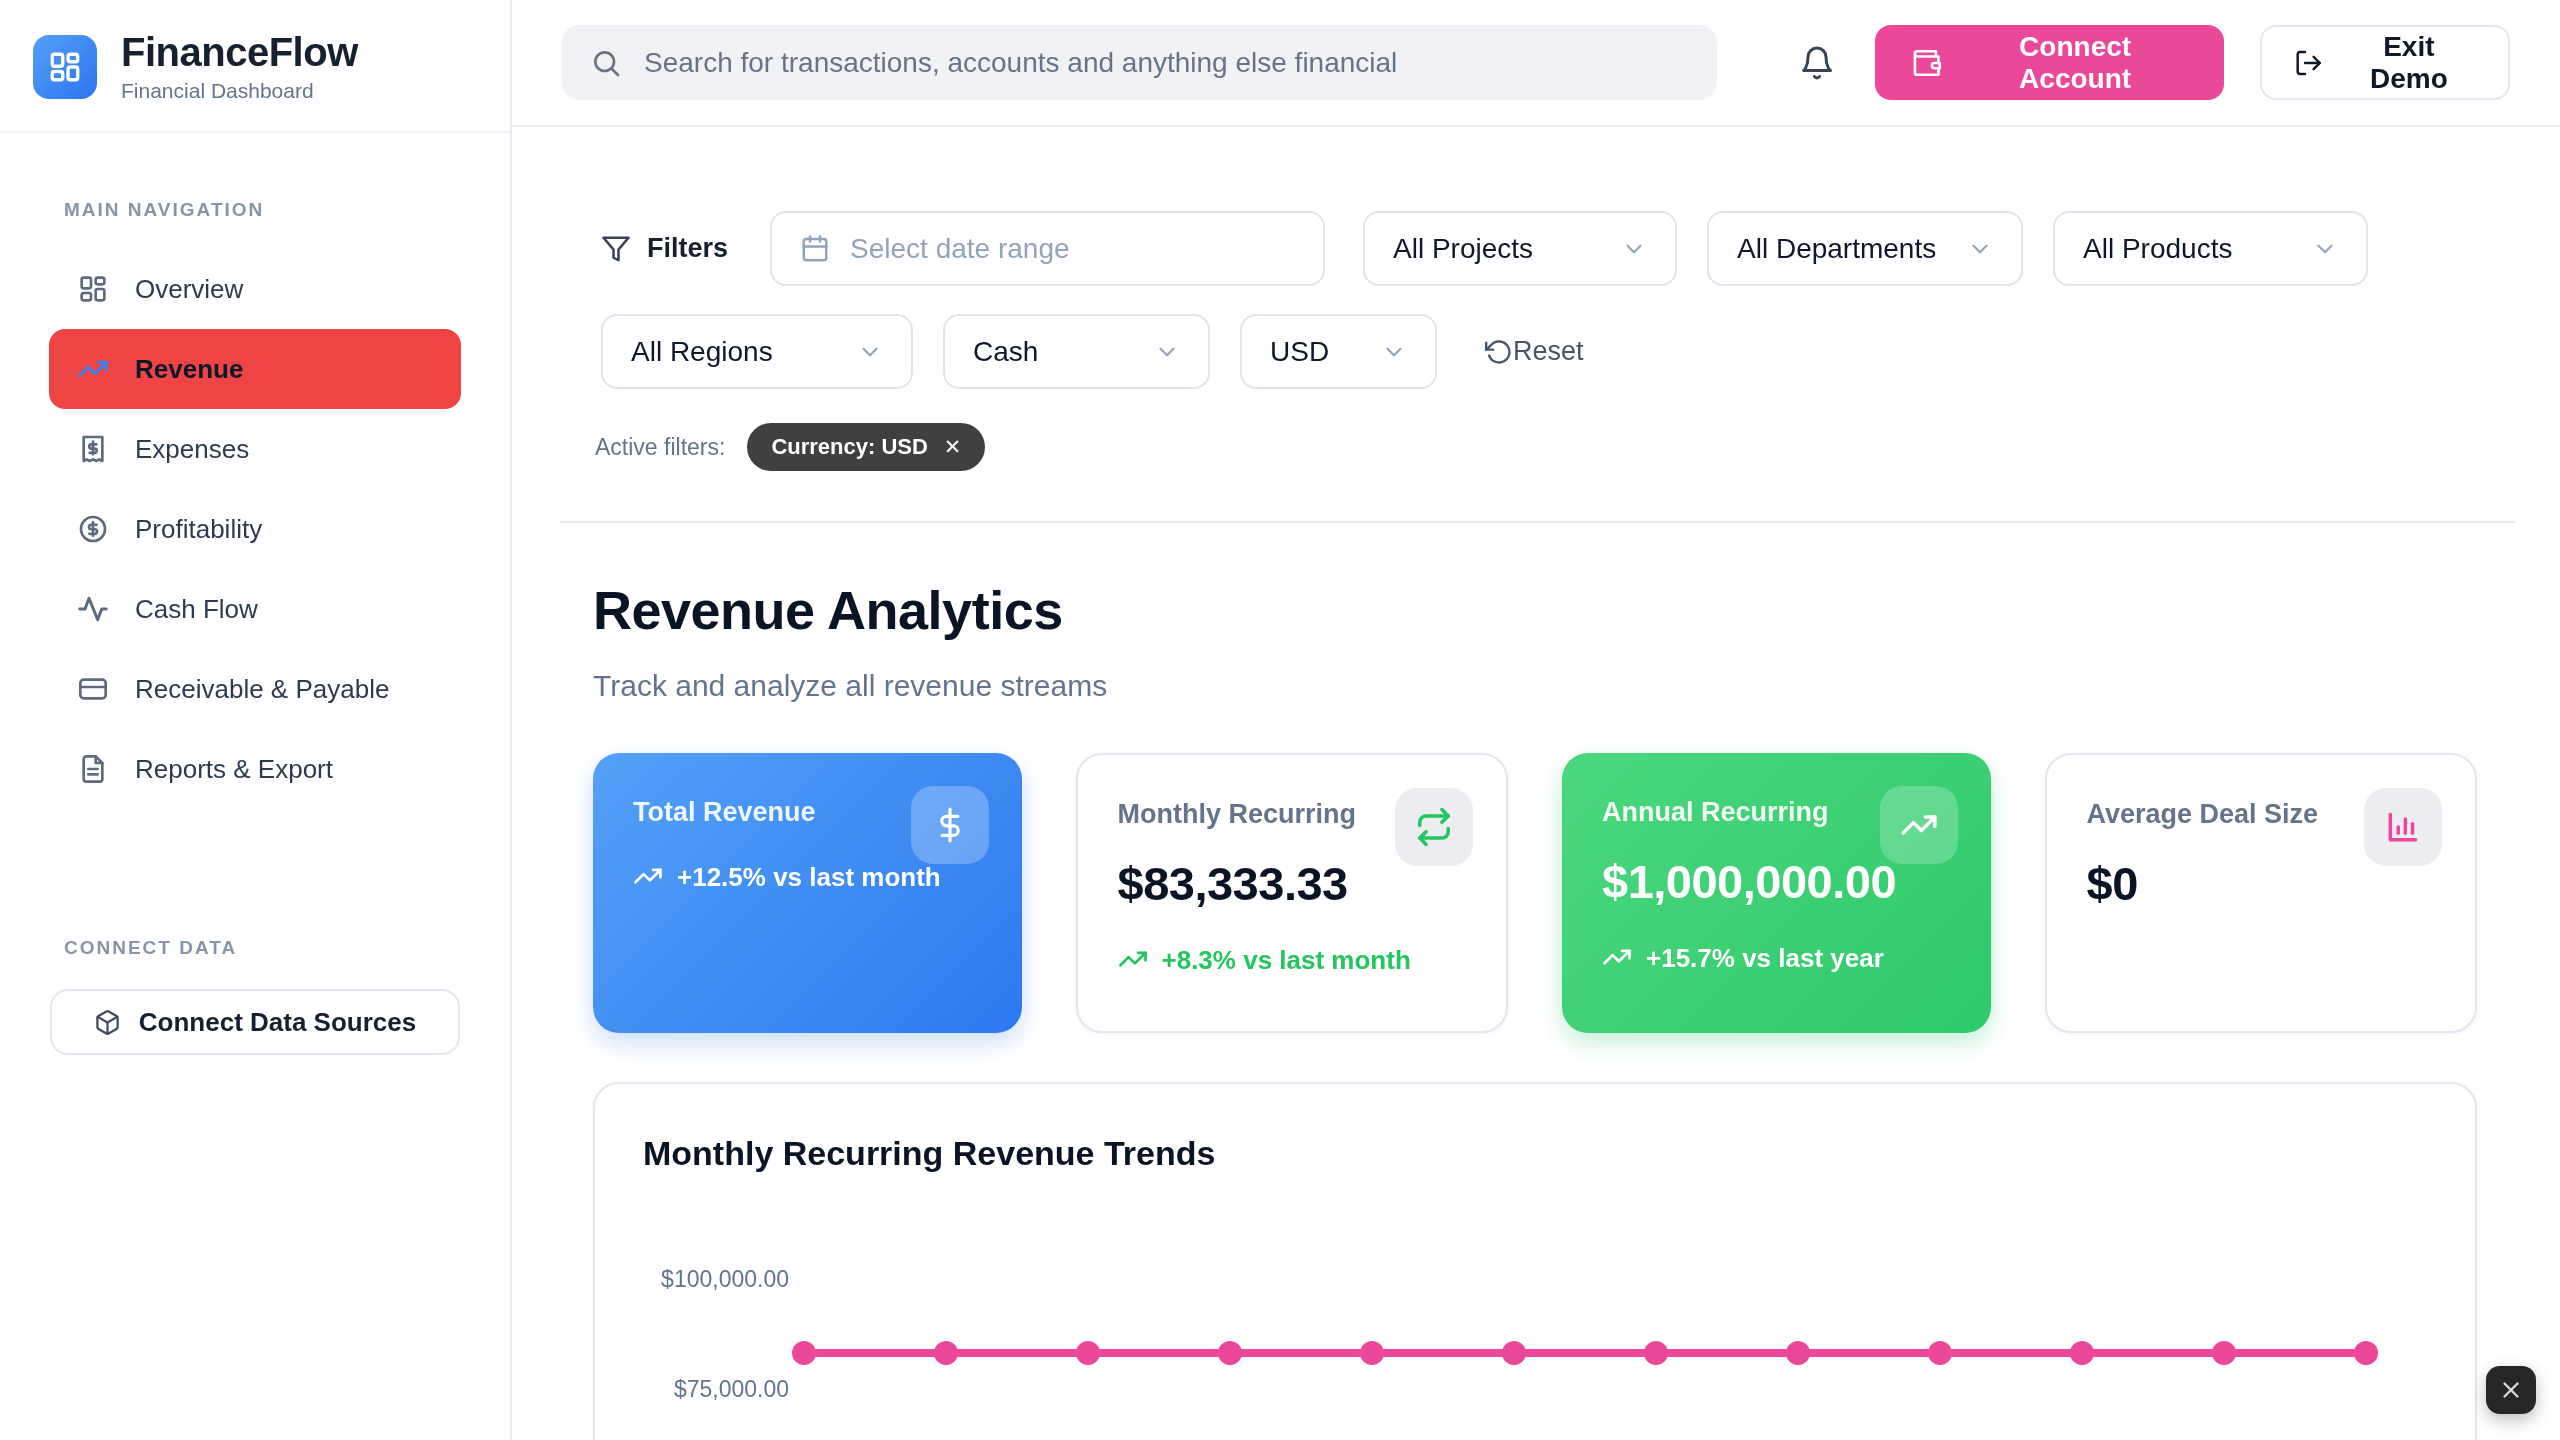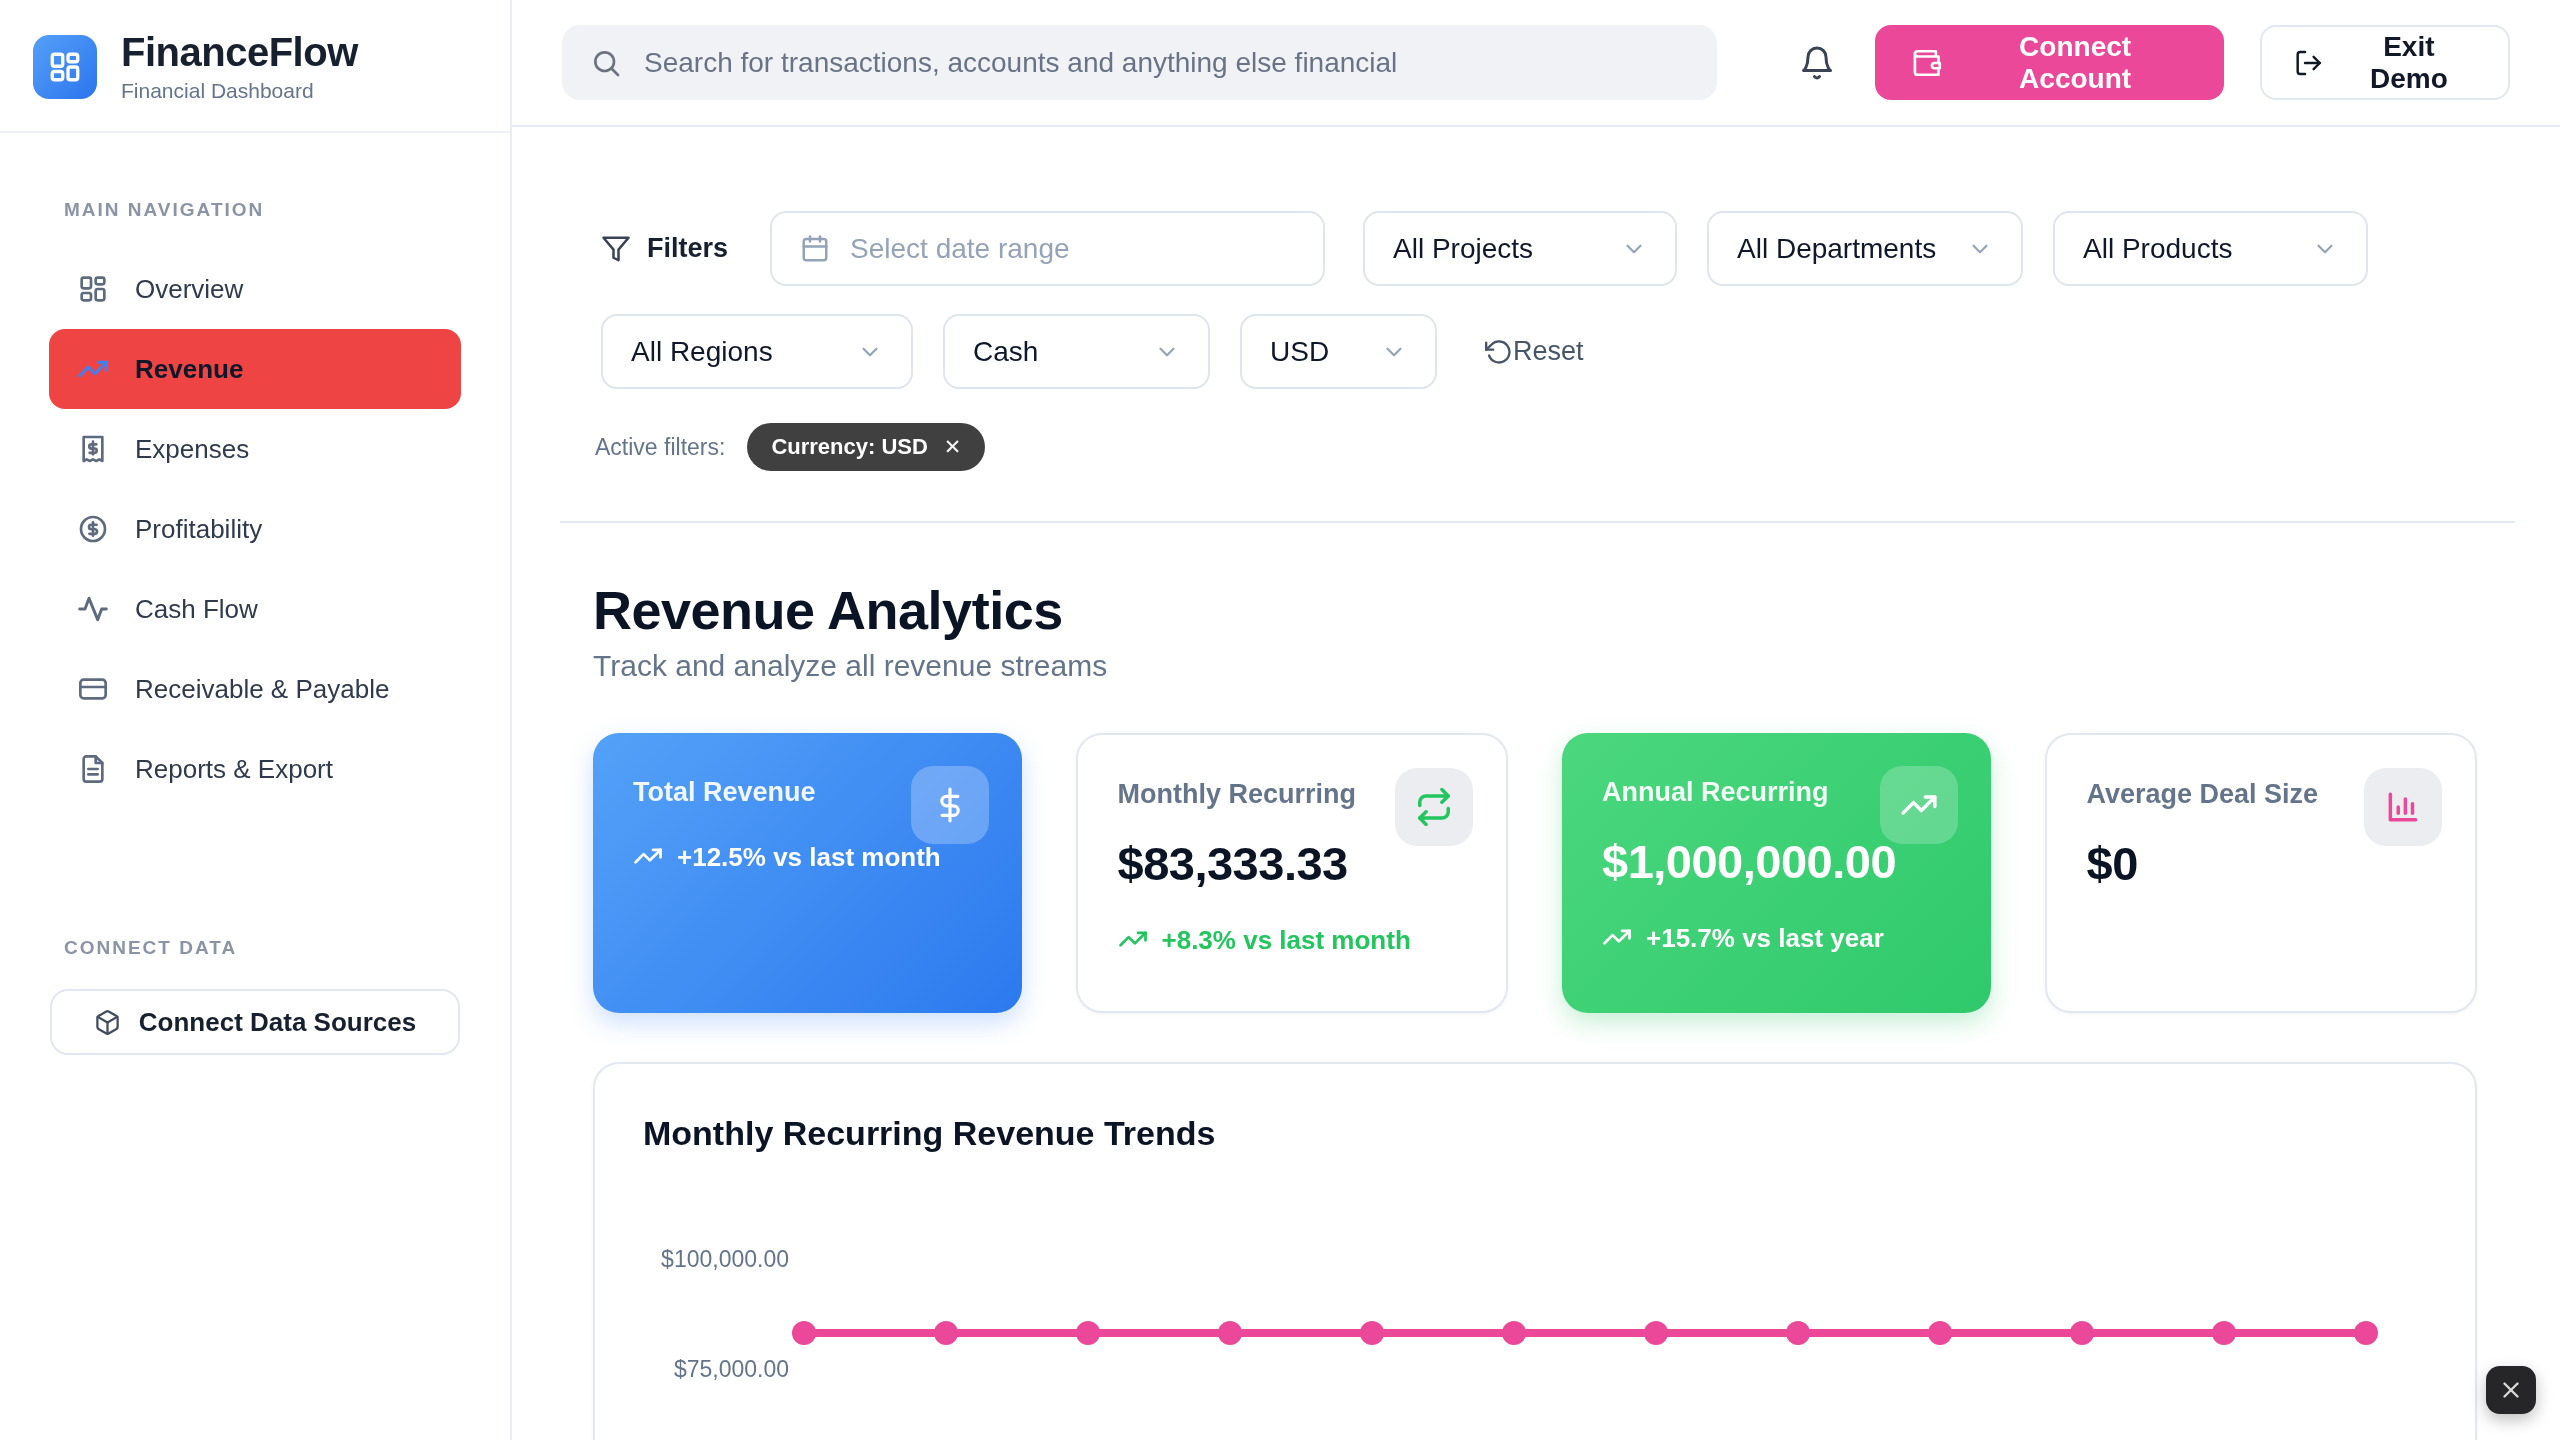--- a/index.html
+++ b/index.html
@@ -72,21 +72,21 @@
     background:none; border:none; cursor:pointer; margin-left:18px; font-family:"Liberation Sans", sans-serif; }
   .reset-btn svg { width:28px; height:28px; }
   .active-filters { display:flex; align-items:center; gap:22px; margin-top:34px; padding-left:2px; }
   .active-filters-label { font-size:23px; color:#64748b; }
   .chip { display:flex; align-items:center; gap:16px; background:#404040; color:#fff; border-radius:999px;
     font-size:22px; font-weight:700; padding:11px 24px; cursor:default; }
   .chip .chip-x { font-size:21px; font-weight:400; cursor:pointer; opacity:.95; }
   .rule { border:none; border-top:2px solid #e5eaf0; margin:50px -38px 0 -33px; }
 
   .page-title { font-size:54px; font-weight:800; color:#0b1424; letter-spacing:-0.5px; margin-top:56px; }
-  .page-sub { font-size:30px; color:#64748b; margin-top:8px; }
+  .page-sub { font-size:30px; color:#64748b; margin-top:28px; }
 
   
   .stats { display:flex; gap:54px; margin-top:50px; }
   .card { flex:1; height:280px; border-radius:26px; position:relative; padding:44px 40px; background:#fff; }
   .card.white { border:2px solid #e2e8f0; box-shadow:0 1px 4px rgba(15,23,42,.05); }
   .card.blue { background:linear-gradient(135deg,#54a1f8,#2c79ef); color:#fff; box-shadow:0 10px 24px rgba(59,130,246,.25); }
   .card.green { background:linear-gradient(135deg,#4bd77d,#2fc96c); color:#fff; box-shadow:0 10px 24px rgba(34,197,94,.25); }
   .card-label { font-size:27px; font-weight:600; color:#64748b; }
   .card.blue .card-label, .card.green .card-label { color:rgba(255,255,255,.92); }
   .card-value { font-size:47px; font-weight:800; margin-top:26px; color:#0b1424; letter-spacing:-0.5px; }

